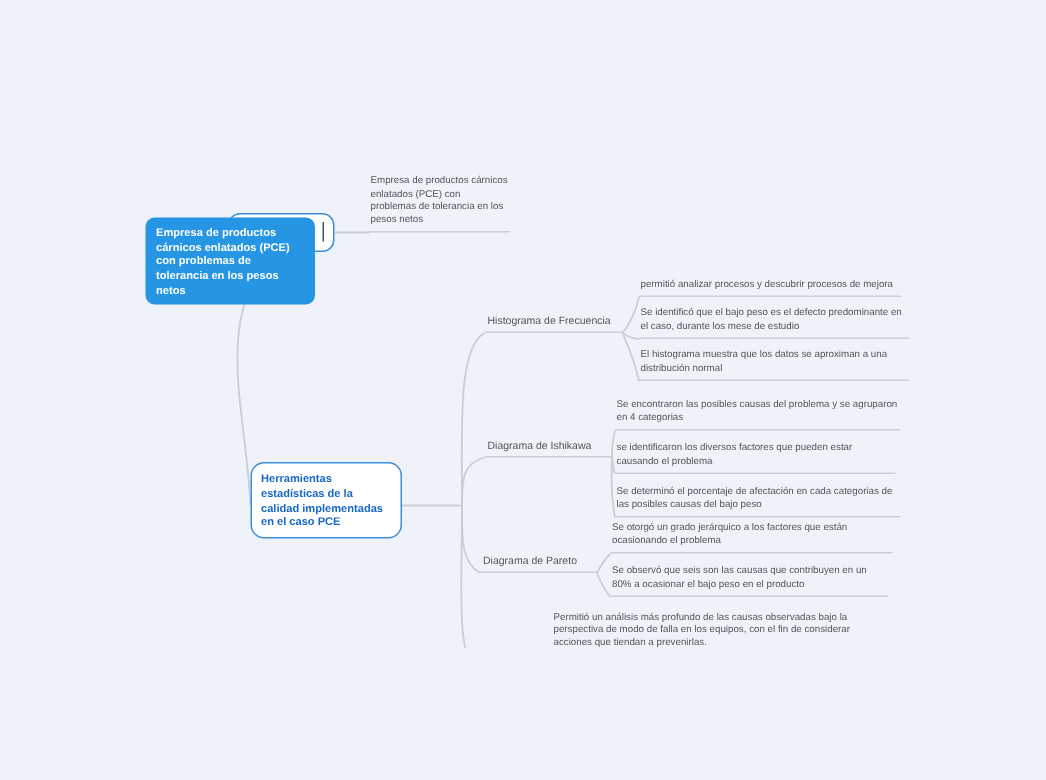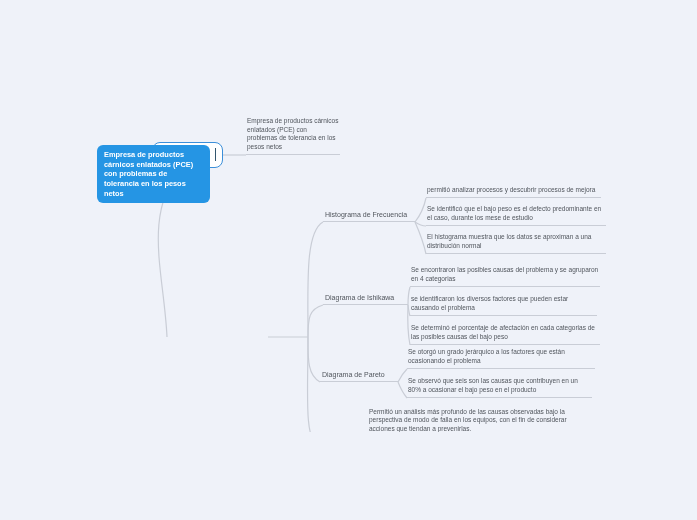--- a/index.html
+++ b/index.html
@@ -54,20 +54,21 @@
   <div class="edit-node">
     <span class="cursor"></span>
   </div>
 
   <div class="root-overlay">Empresa de productos cárnicos enlatados (PCE) con problemas de tolerancia en los pesos netos</div>
 
   <div class="leaf" style="left:246px;top:111px;width:94px;height:44px">
     <span>Empresa de productos cárnicos enlatados (PCE) con problemas de tolerancia en los pesos netos</span>
   </div>
 
+  <div class="center-node">Herramientas estadísticas de la calidad implementadas en el caso PCE</div>
 
   <div class="branch" style="left:323px;top:209px;width:92px">Histograma de Frecuencia</div>
   <div class="branch" style="left:323px;top:292px;width:85px">Diagrama de Ishikawa</div>
   <div class="branch" style="left:320px;top:369px;width:78px">Diagrama de Pareto</div>
   <div class="branch" style="left:318px;top:433px;width:37px">AMEF</div>
 
   <div class="leaf" style="left:426px;top:164px;width:175px;height:34px">
     <span>permitió analizar procesos y descubrir procesos de mejora</span>
   </div>
   <div class="leaf" style="left:426px;top:192px;width:180px;height:34px">

